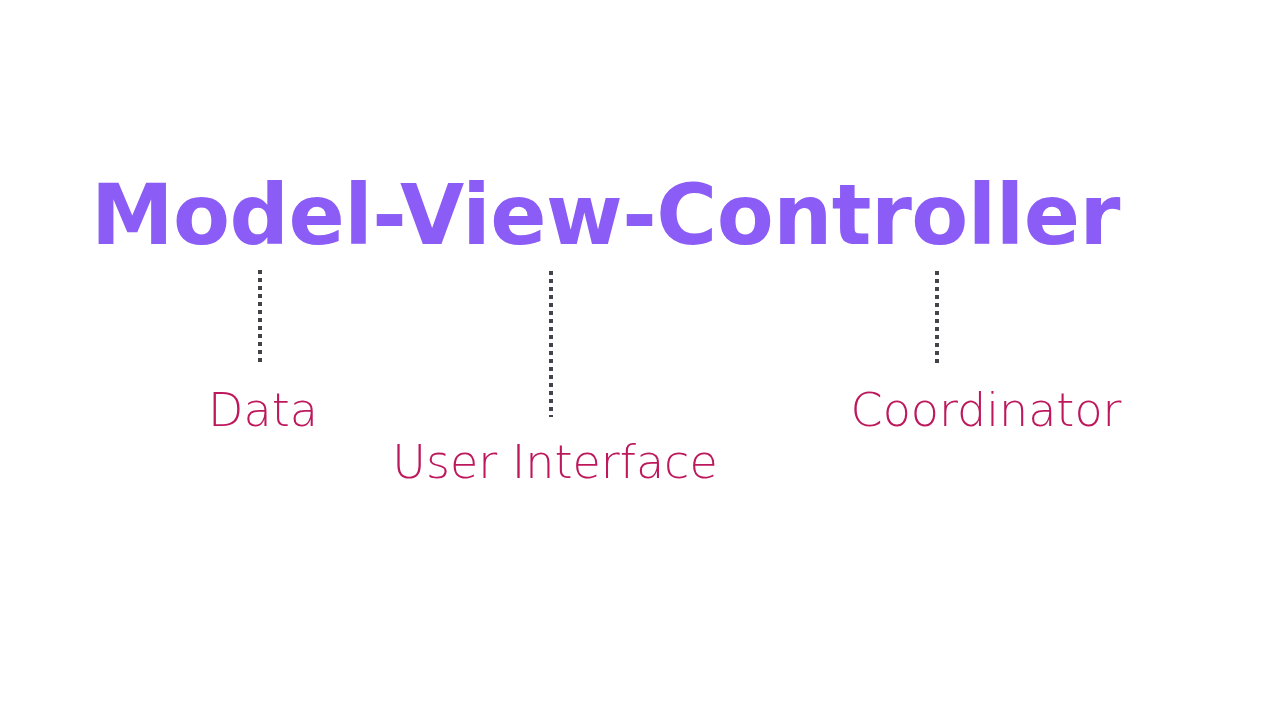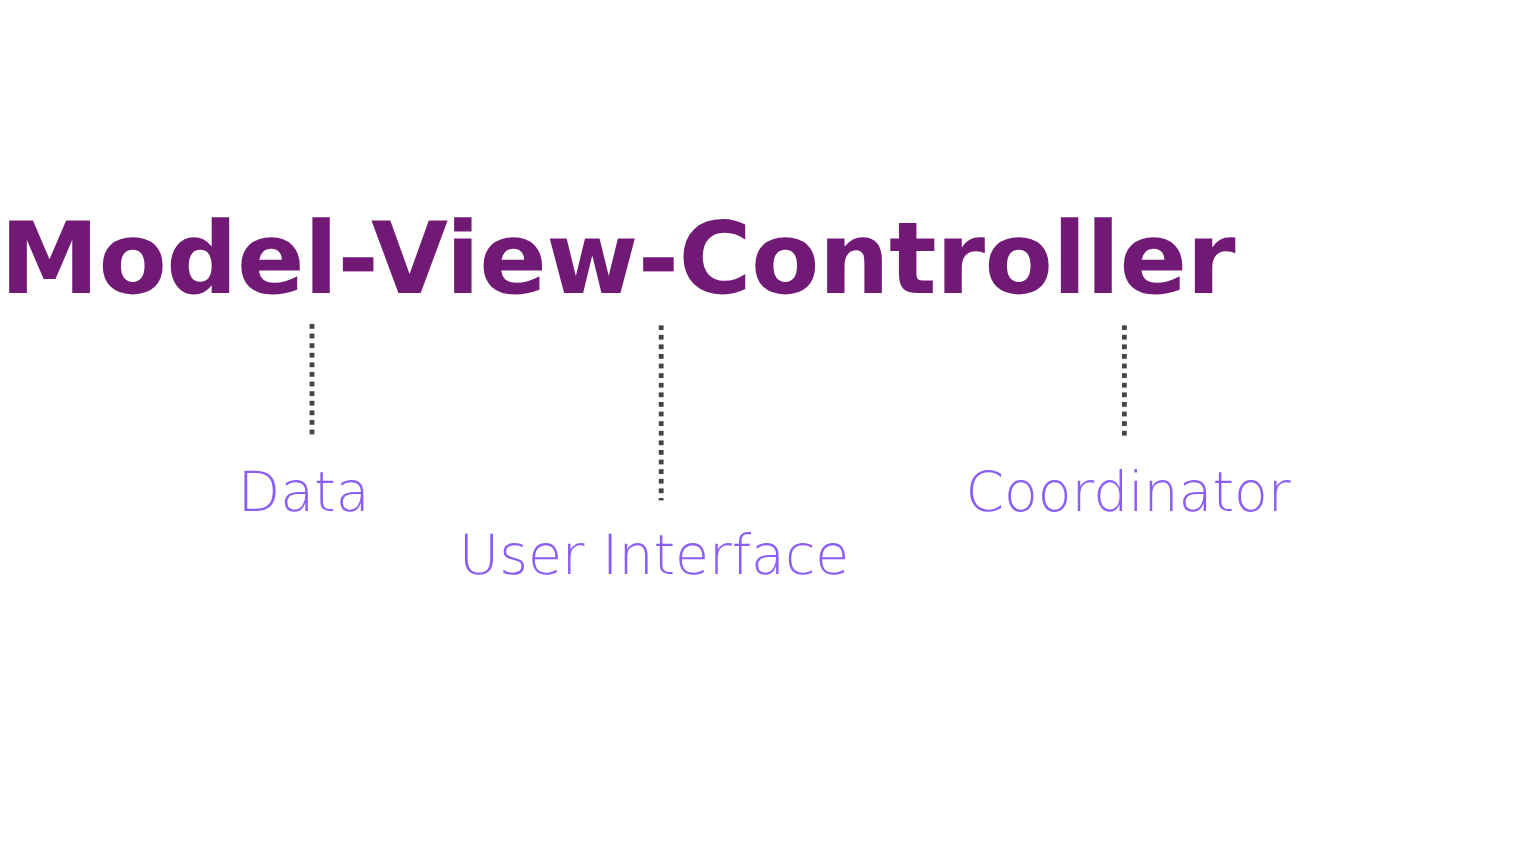--- a/index.html
+++ b/index.html
@@ -21,27 +21,27 @@
     height: 720px;
     background: #ffffff;
   }
 
   
   .diagram-title {
     position: absolute;
     left: 0;
     top: 168px;
     width: 1120px;
-    text-align: left;
+    text-align: right;
     font-family: "DejaVu Sans", sans-serif;
     font-weight: 700;
     font-size: 83px;
     line-height: 96px;
     letter-spacing: -0.5px;
-    color: #701a75;
+    color: #8b5cf6;
     white-space: nowrap;
   }
 
   
   .connector {
     position: absolute;
     width: 4px;
     background-image: linear-gradient(
       to bottom,
       #414549 0px,
@@ -71,39 +71,40 @@
     height: 93px;
   }
 
   
   .leaf-label {
     position: absolute;
     font-family: "DejaVu Sans", sans-serif;
     font-weight: 300;
     font-size: 46px;
     line-height: 54px;
-    color: #8b5cf6;
+    color: #be185d;
     white-space: nowrap;
     text-align: center;
     transform: translateX(-50%);
+    margin-left: 10px;
   }
 
   .label-data {
     left: 253px;
     top: 383px;
   }
 
   .label-ui {
     left: 545px;
     top: 435px;
     text-align: right;
   }
 
   .label-coordinator {
-    left: 940px;
+    left: 976px;
     top: 383px;
   }
 </style>
 </head>
 <body>
 
 <div id="slide">
 
   <div class="diagram-title">Model-View-Controller</div>
 

